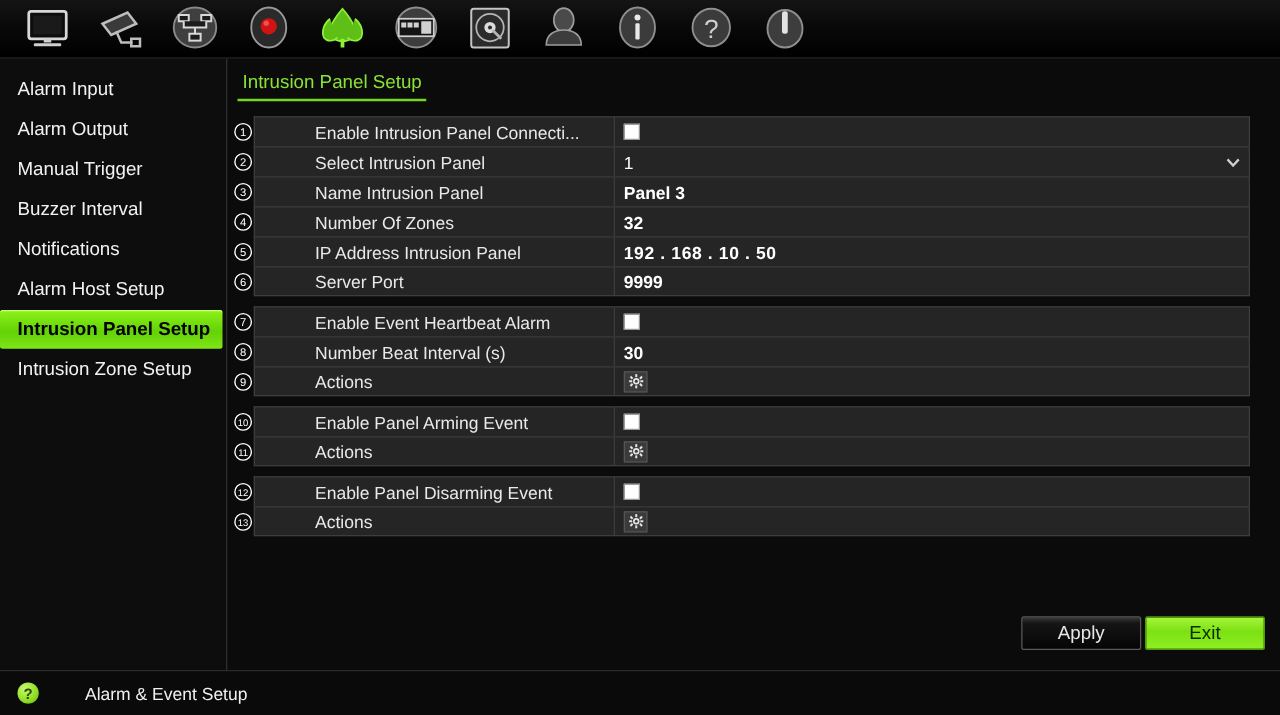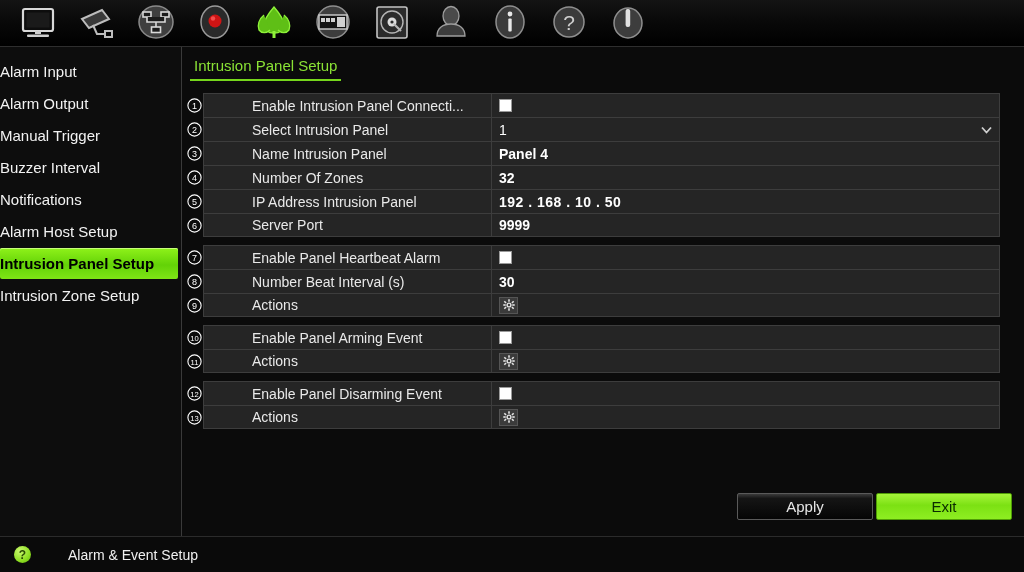--- a/index.html
+++ b/index.html
@@ -58,20 +58,21 @@
     width: 182px;
     flex: 0 0 182px;
     background: #0d0d0d;
     border-right: 1px solid #3a3a3a;
     padding-top: 9px;
     box-sizing: border-box;
   }
   .side-item {
     height: 31px;
     line-height: 31px;
+    padding-left: 14px;
     font-size: 15px;
     color: #f2f2f2;
     white-space: nowrap;
     margin-bottom: 1px;
     box-sizing: border-box;
   }
   .side-item.active {
     background: linear-gradient(180deg,#8ff21a 0%, #63d207 55%, #7fe516 100%);
     color: #000;
     font-weight: bold;
@@ -191,21 +192,21 @@
 
   
   .btn-bar {
     position: absolute;
     right: 12px;
     bottom: 16px;
     display: flex;
     gap: 3px;
   }
   .btn {
-    width: 136px;
+    width: 96px;
     height: 27px;
     display: flex;
     align-items: center;
     justify-content: center;
     font-size: 15px;
     box-sizing: border-box;
     border-radius: 2px;
   }
   .btn.dark {
     background: linear-gradient(180deg,#3a3a3a 0%, #151515 18%, #050505 100%);
@@ -407,21 +408,21 @@
           </div>
 
           <div class="row">
             <span class="num">
               <svg width="15" height="15" viewBox="0 0 15 15">
                   <circle cx="7.5" cy="7.5" r="6.6" fill="none" stroke="#fff" stroke-width="1.1"></circle>
                   <text x="7.5" y="11" font-family="Liberation Sans, sans-serif" font-size="9" fill="#fff" text-anchor="middle">3</text>
                 </svg>
             </span>
             <div class="cell-label">Name Intrusion Panel</div>
-            <div class="cell-value">Panel 4</div>
+            <div class="cell-value">Panel 3</div>
           </div>
 
           <div class="row">
             <span class="num">
               <svg width="15" height="15" viewBox="0 0 15 15">
                   <circle cx="7.5" cy="7.5" r="6.6" fill="none" stroke="#fff" stroke-width="1.1"></circle>
                   <text x="7.5" y="11" font-family="Liberation Sans, sans-serif" font-size="9" fill="#fff" text-anchor="middle">4</text>
                 </svg>
             </span>
             <div class="cell-label">Number Of Zones</div>
@@ -454,21 +455,21 @@
 
         <div class="group">
 
           <div class="row">
             <span class="num">
               <svg width="15" height="15" viewBox="0 0 15 15">
                   <circle cx="7.5" cy="7.5" r="6.6" fill="none" stroke="#fff" stroke-width="1.1"></circle>
                   <text x="7.5" y="11" font-family="Liberation Sans, sans-serif" font-size="9" fill="#fff" text-anchor="middle">7</text>
                 </svg>
             </span>
-            <div class="cell-label">Enable Panel Heartbeat Alarm</div>
+            <div class="cell-label">Enable Event Heartbeat Alarm</div>
             <div class="cell-value">
               <span class="chk"></span>
             </div>
           </div>
 
           <div class="row">
             <span class="num">
               <svg width="15" height="15" viewBox="0 0 15 15">
                   <circle cx="7.5" cy="7.5" r="6.6" fill="none" stroke="#fff" stroke-width="1.1"></circle>
                   <text x="7.5" y="11" font-family="Liberation Sans, sans-serif" font-size="9" fill="#fff" text-anchor="middle">8</text>

